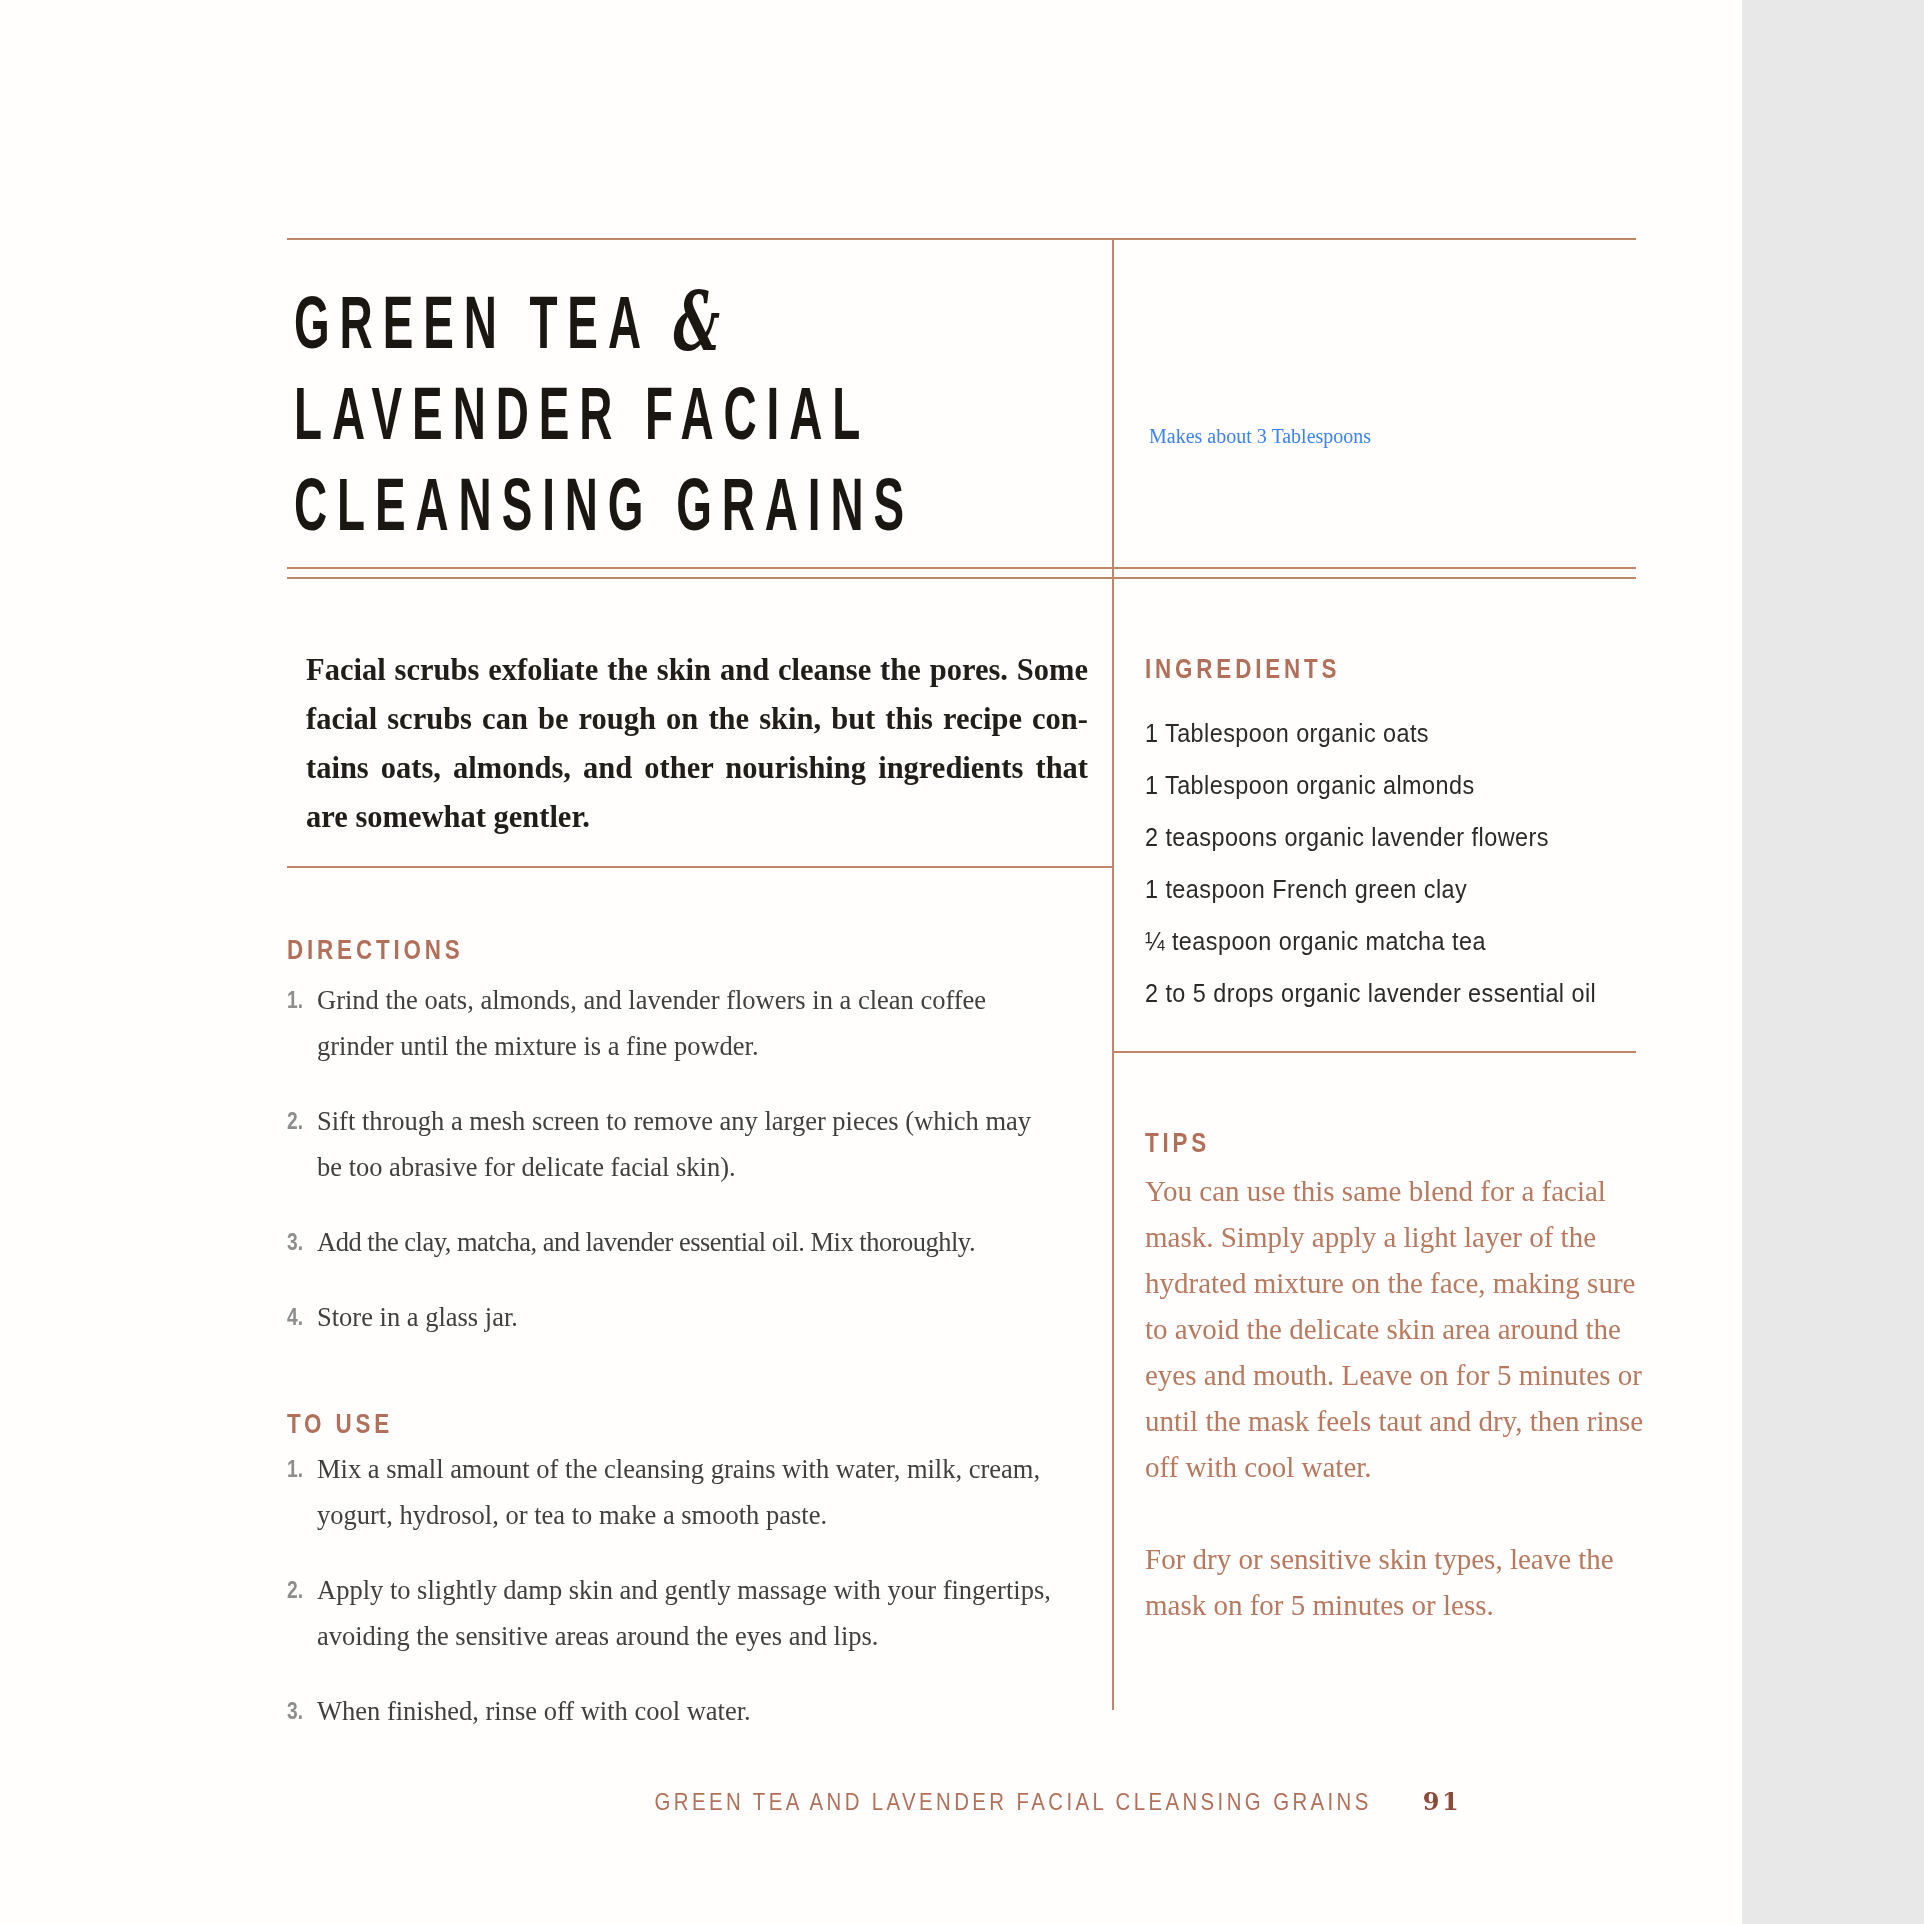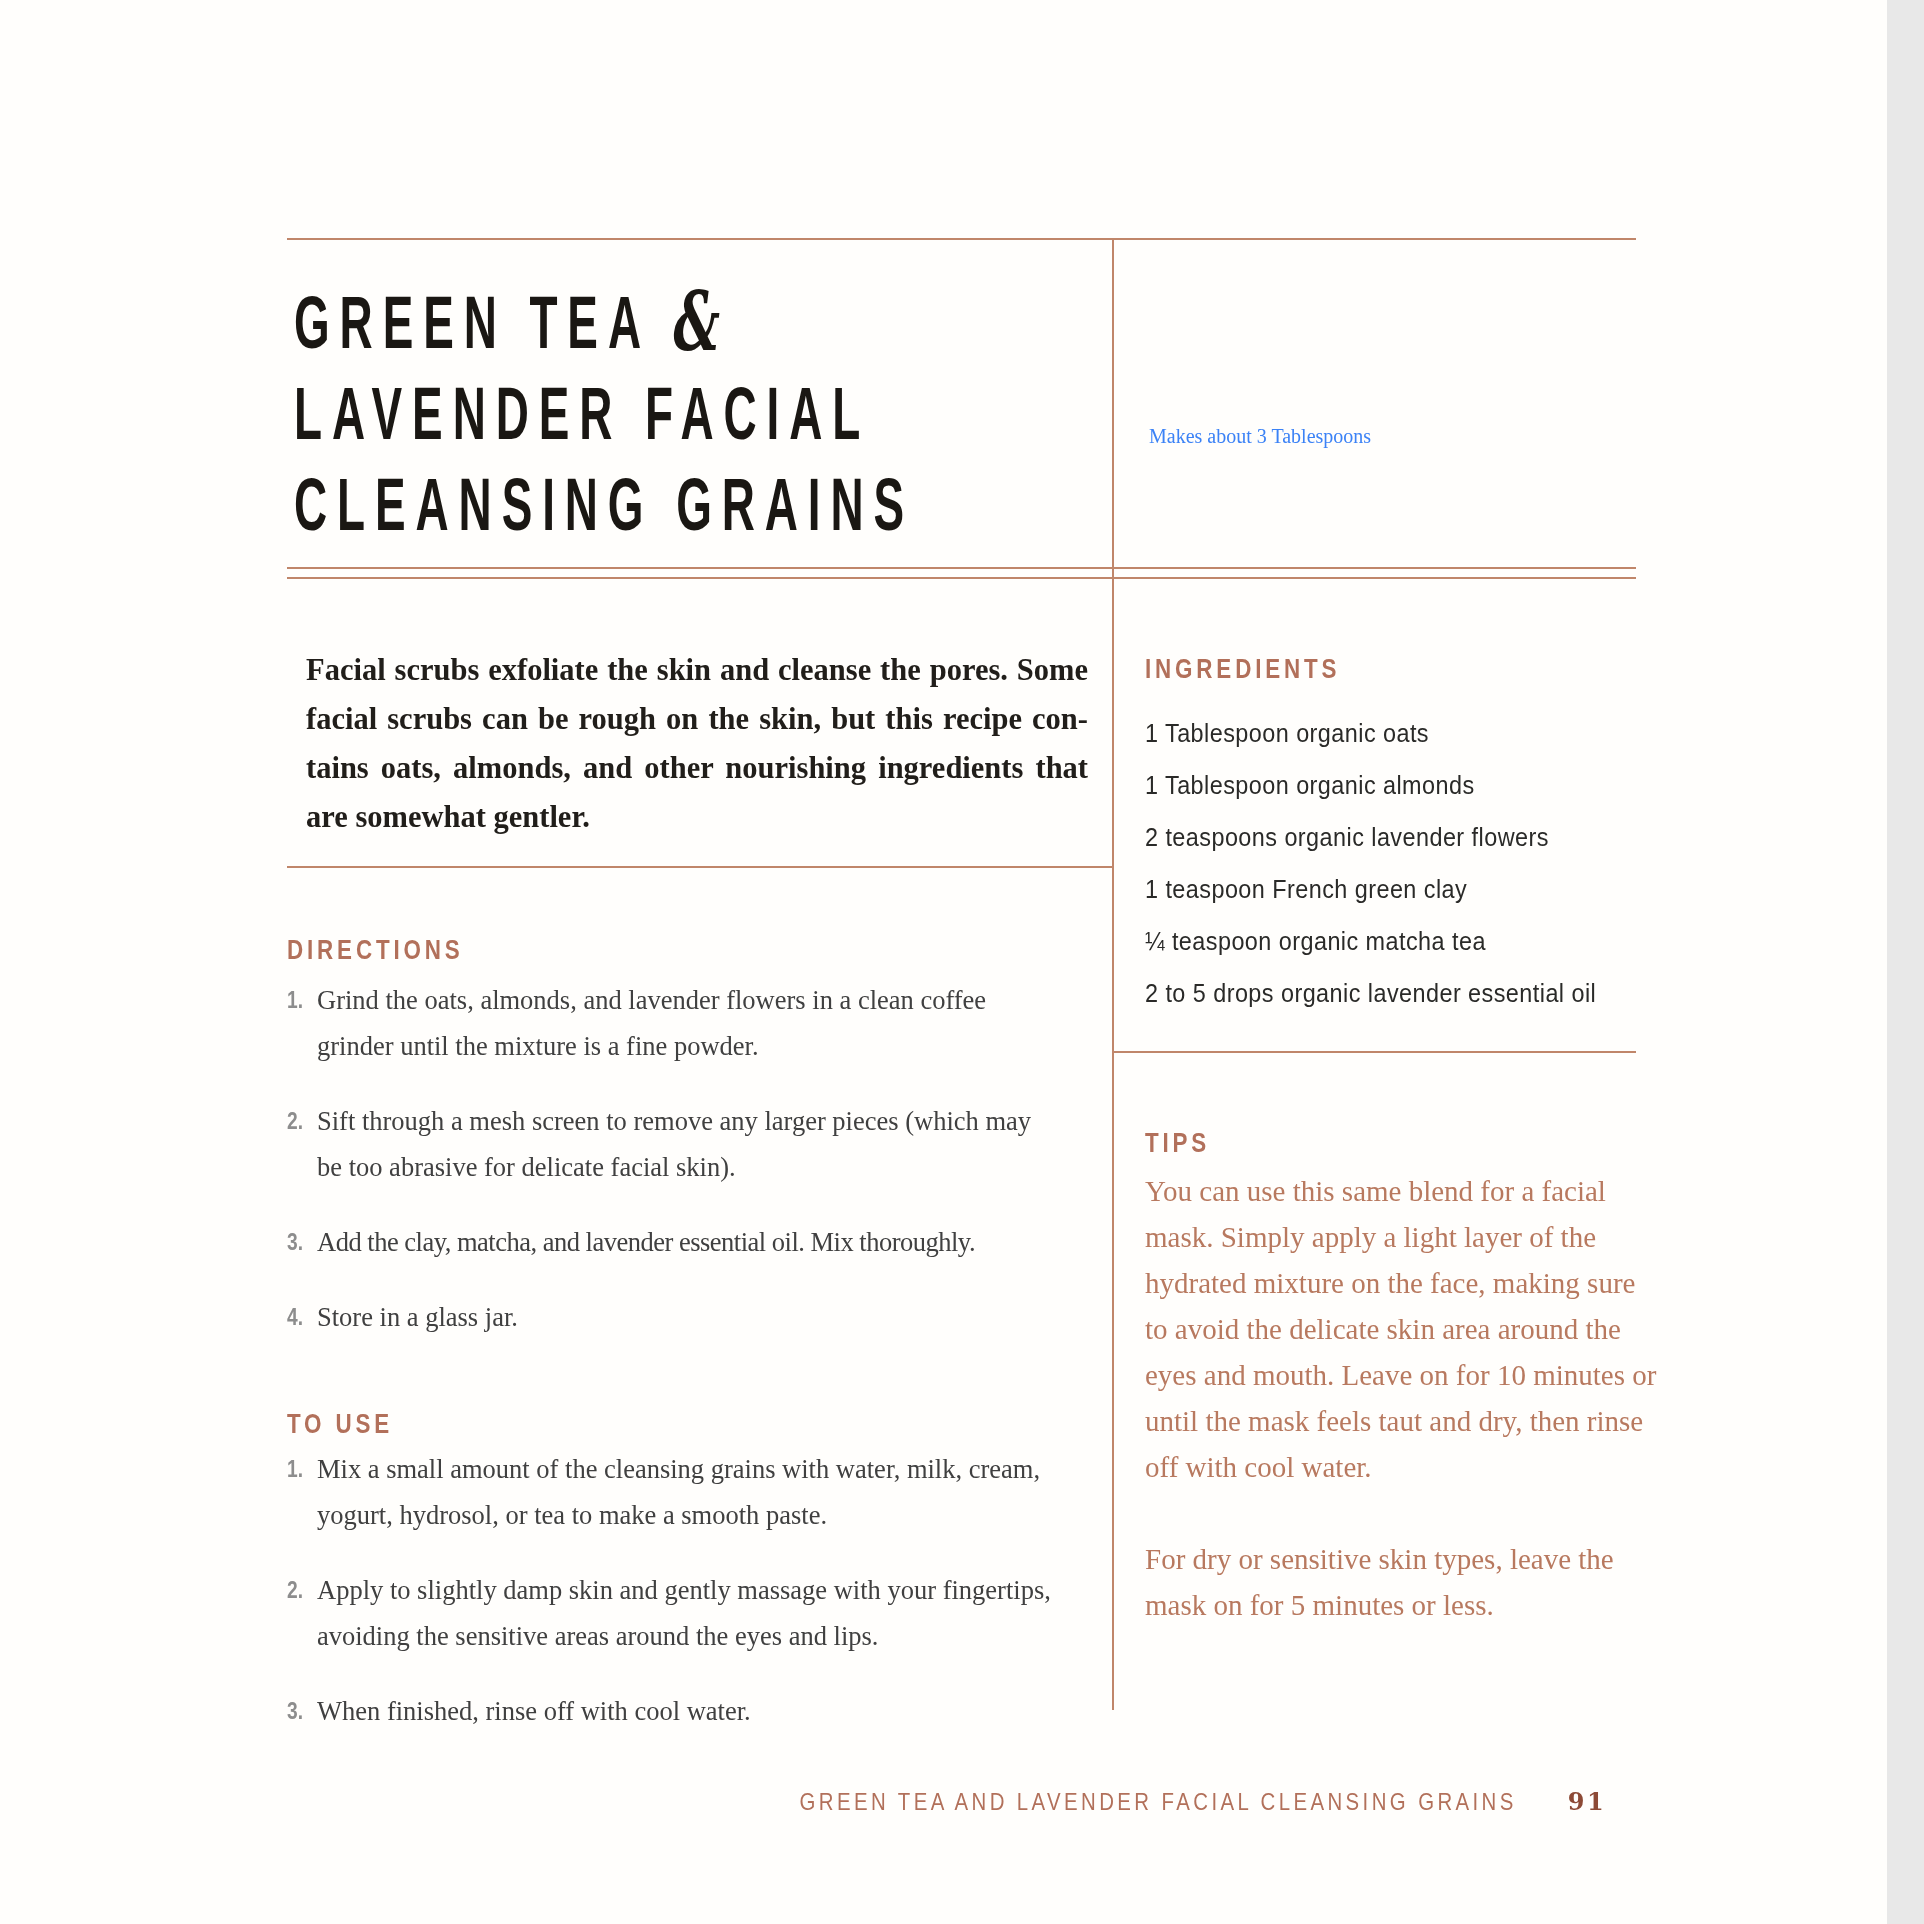--- a/index.html
+++ b/index.html
@@ -1,18 +1,18 @@
 <!DOCTYPE html>
 <html style="font-size:13px"><head>
 <meta charset="utf-8">
 <style>
   html,body{margin:0;padding:0;background:#e8e8e8;}
   #page{
     position:relative;
-    width:1887px;height:1925px;
+    width:1742px;height:1925px;
     background:#fffefc;
     font-family:"Liberation Serif", serif;
     color:#211e1a;
     overflow:hidden;
   }
   .abs{position:absolute;}
   .hr{position:absolute;height:2.4px;background:#c0866a;}
   .vr{position:absolute;width:2.4px;background:#c0866a;}
 
   
@@ -195,21 +195,21 @@
     <div class="ing-item">1 Tablespoon organic oats</div>
     <div class="ing-item">1 Tablespoon organic almonds</div>
     <div class="ing-item">2 teaspoons organic lavender flowers</div>
     <div class="ing-item">1 teaspoon French green clay</div>
     <div class="ing-item">¼ teaspoon organic matcha tea</div>
     <div class="ing-item">2 to 5 drops organic lavender essential oil</div>
   </div>
 
   <div class="abs kicker" style="left:1145px;top:1127px;">TIPS</div>
   <div class="abs tips-body" style="left:1145px;top:1168px;">
-    <p>You can use this same blend for a facial mask. Simply apply a light layer of the hydrated mixture on the face, making sure to avoid the delicate skin area around the eyes and mouth. Leave on for 10 minutes or until the mask feels taut and dry, then rinse off with cool water.</p>
+    <p>You can use this same blend for a facial mask. Simply apply a light layer of the hydrated mixture on the face, making sure to avoid the delicate skin area around the eyes and mouth. Leave on for 5 minutes or until the mask feels taut and dry, then rinse off with cool water.</p>
     <p>For dry or sensitive skin types, leave the mask on for 5 minutes or less.</p>
   </div>
 
   <div class="footer">
     <span class="footer-title">GREEN TEA AND LAVENDER FACIAL CLEANSING GRAINS</span>
     <span class="footer-page">91</span>
   </div>
 
 </div>
 

